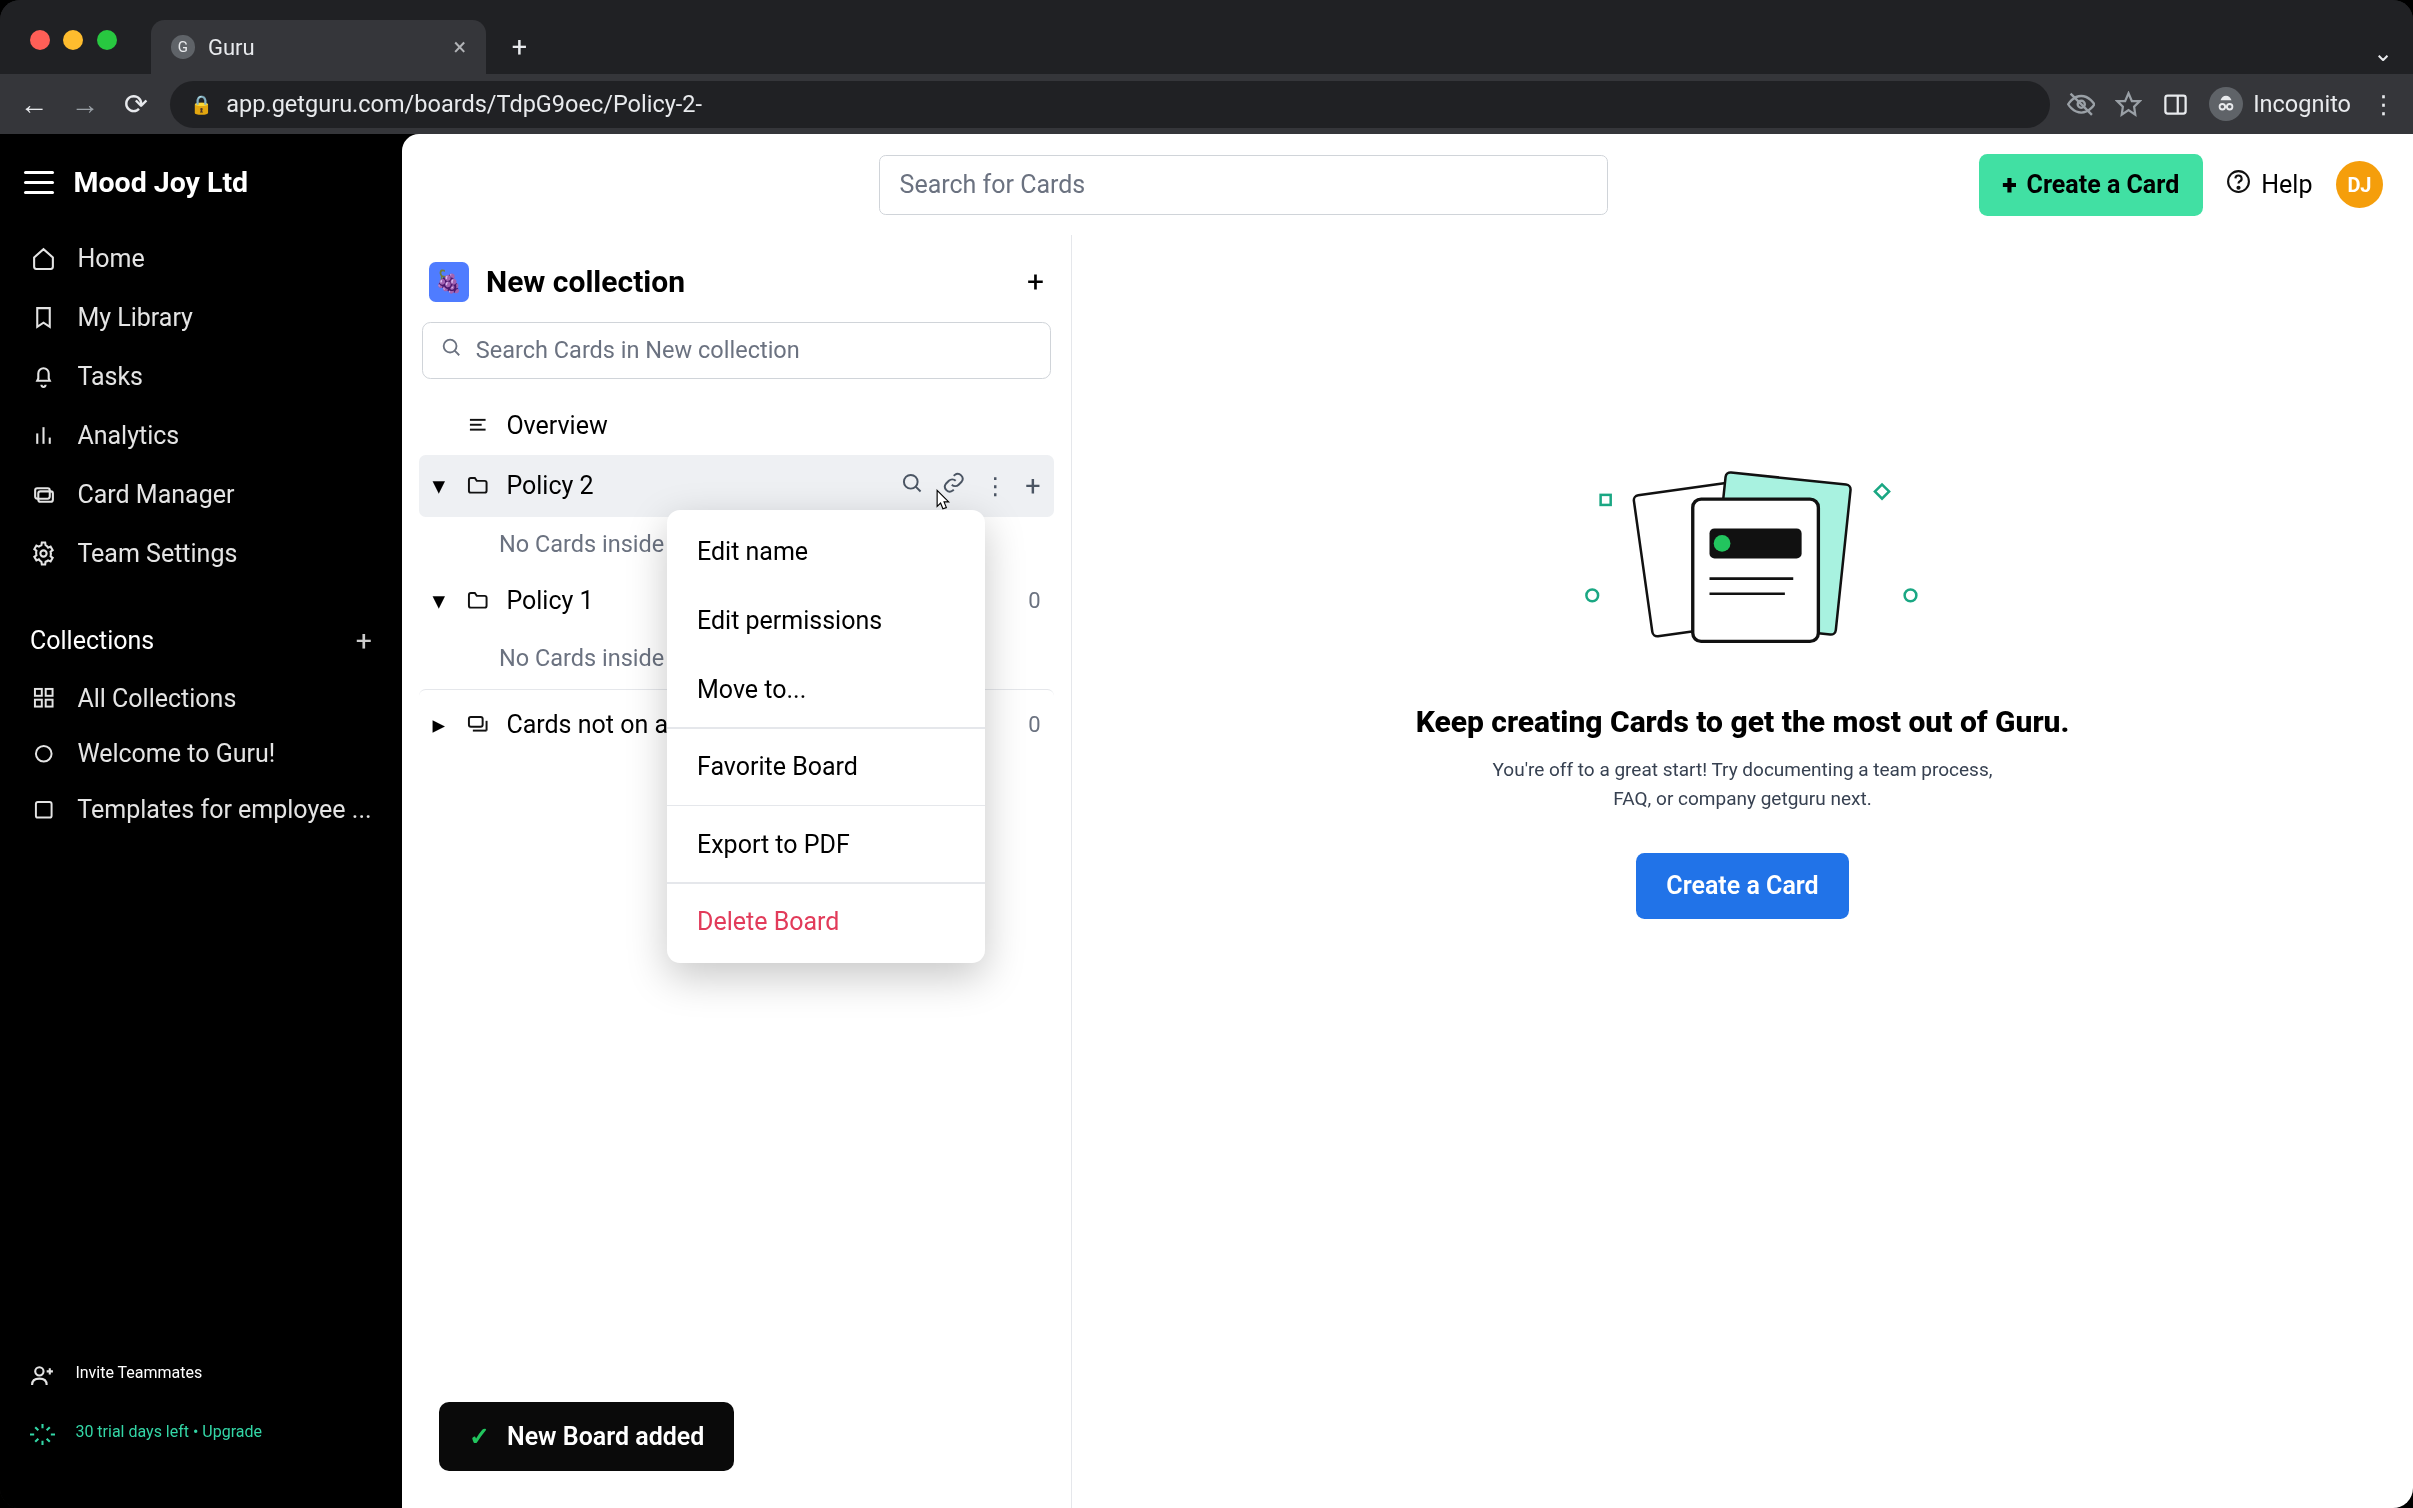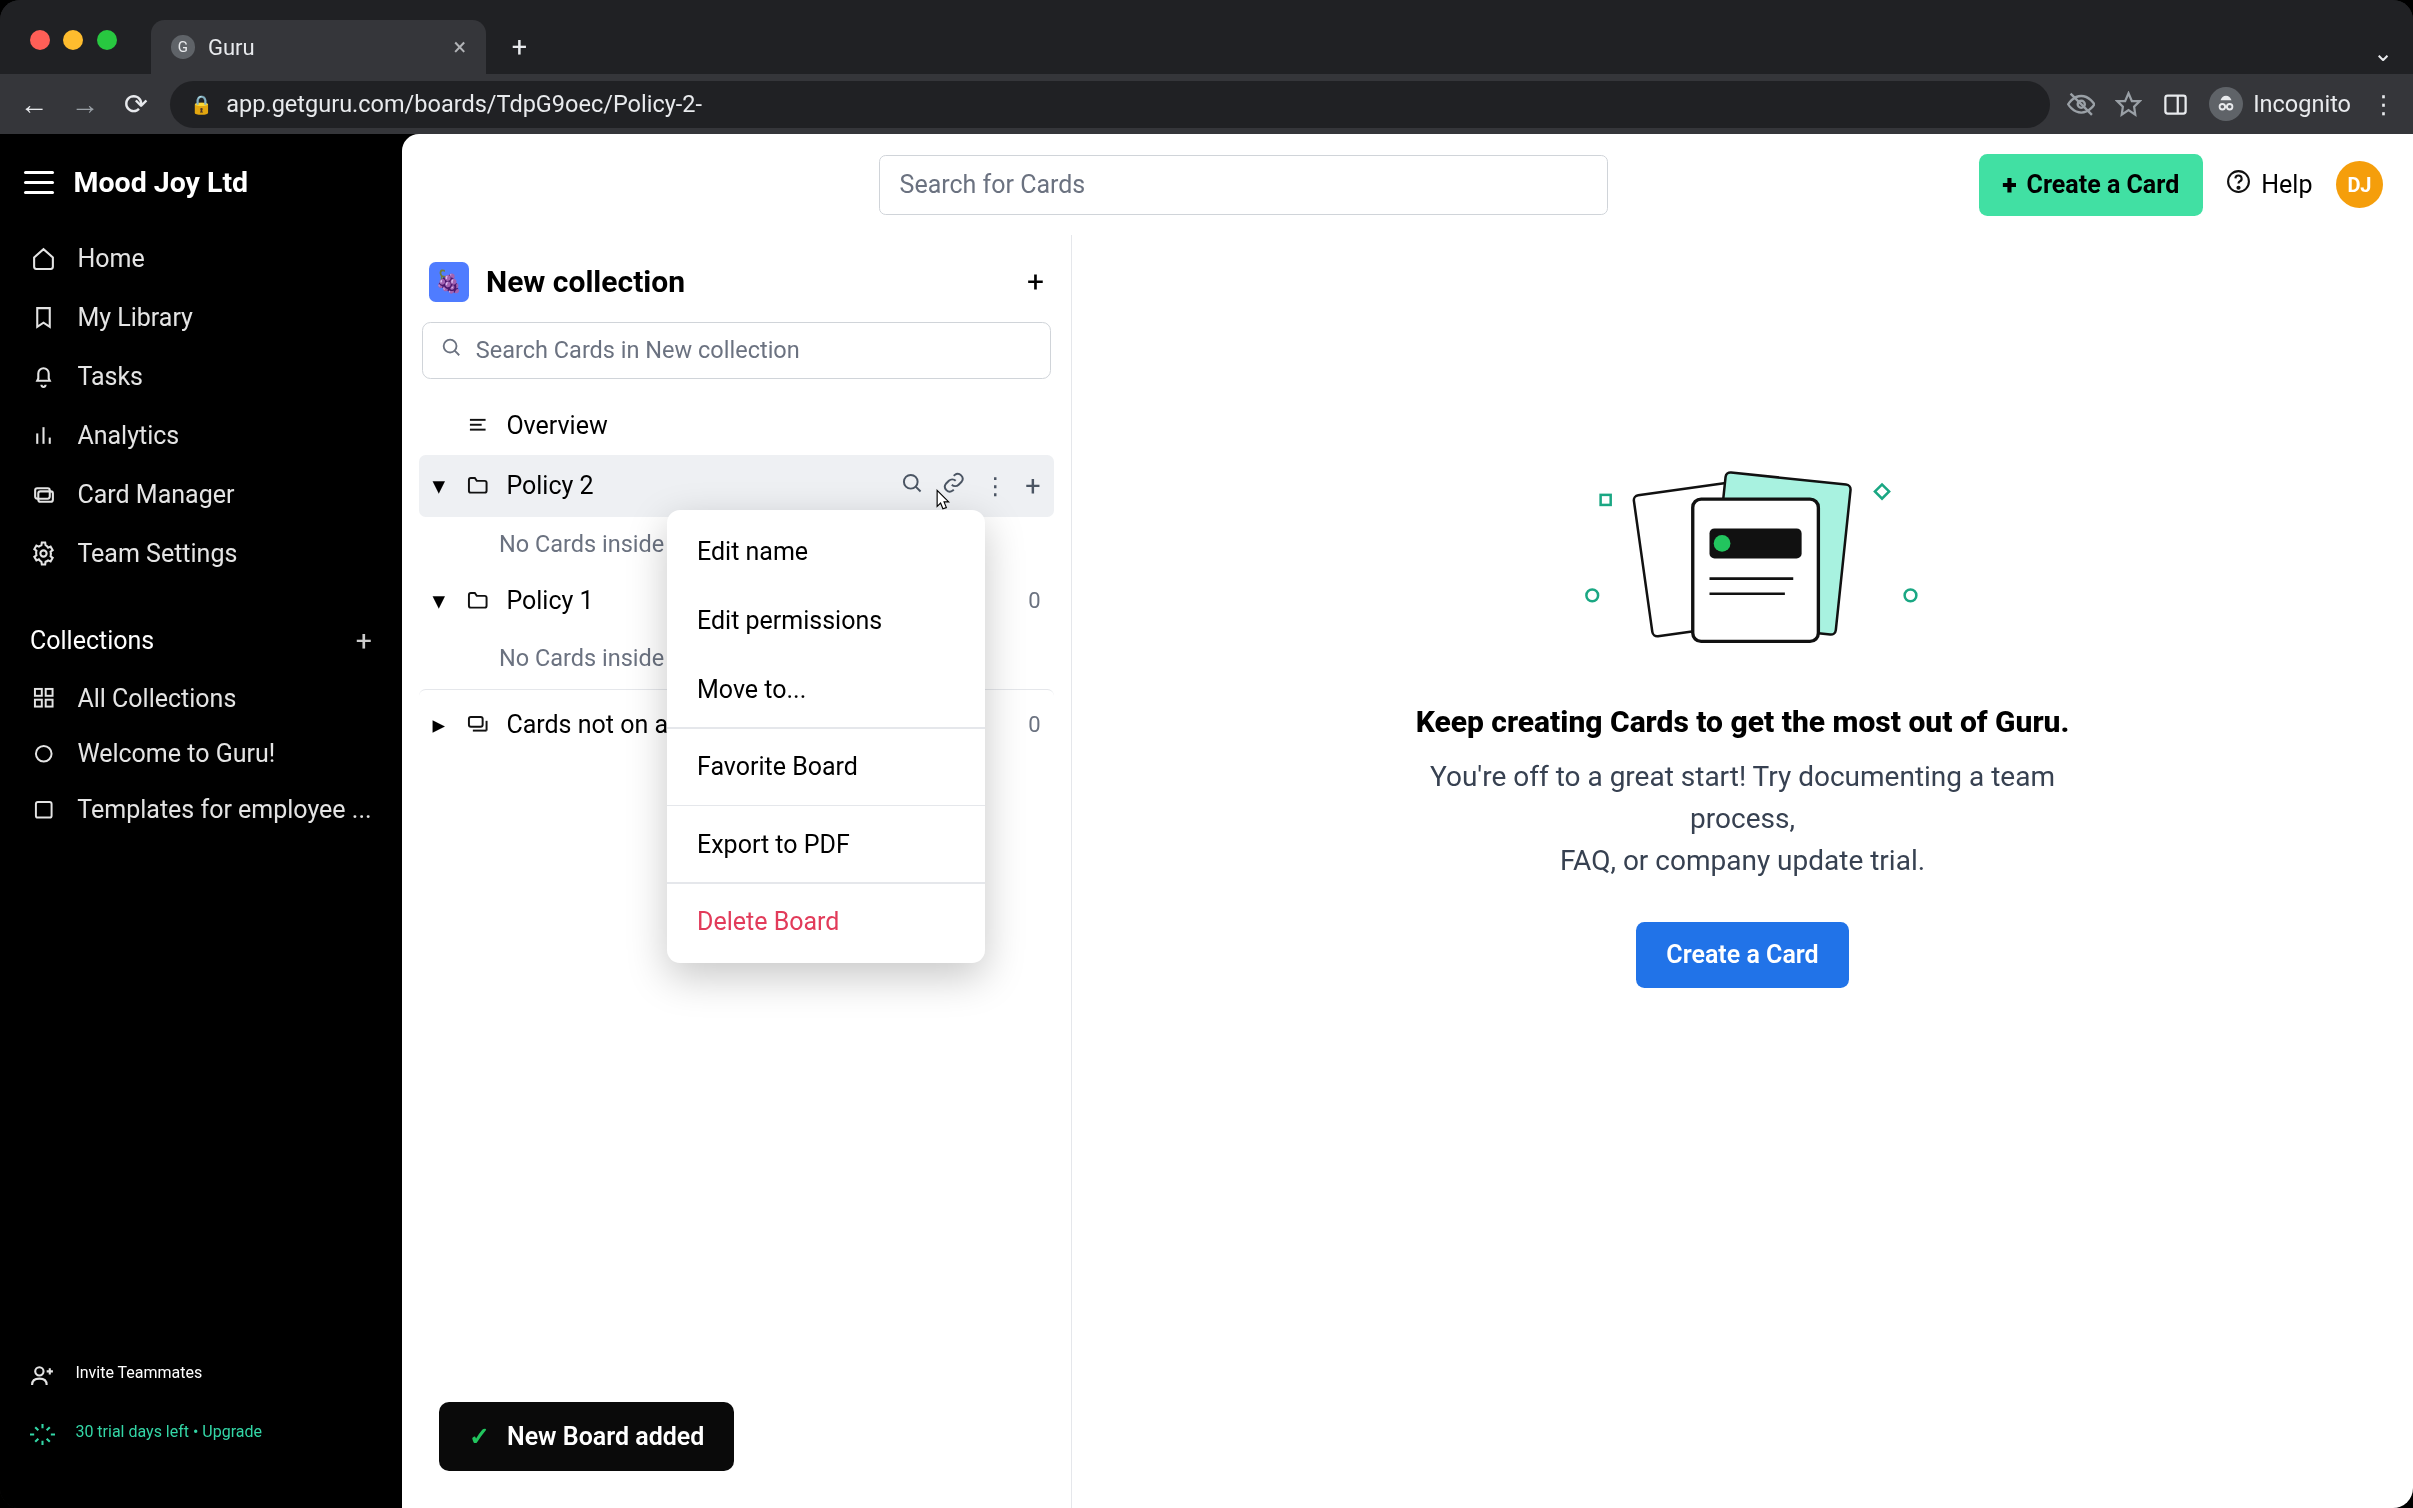--- a/index.html
+++ b/index.html
@@ -87,21 +87,21 @@
 
   
   .cursor { position:absolute; left:528px; top:253px; width:23.5px; height:27px; z-index:60;}
   .cursor svg{display:block;}
 
   
   .empty { flex:1; display:flex; flex-direction:column; align-items:center; justify-content:flex-start; padding-top:218px;}
   .illus { width:402px; height:201px; position:relative; margin-bottom:50px;}
   .illus svg{display:block;}
   .empty h2{ font-size:30px; font-weight:800; margin-bottom:17px;}
-  .empty p{ font-size:28px; color:#374151; text-align:center; line-height:1.5; max-width:654px;}
+  .empty p{ font-size:19px; color:#374151; text-align:center; line-height:1.5; max-width:654px;}
   .empty .btn{ margin-top:40px; background:#2173e8; color:#fff; font-size:25px; font-weight:600; padding:18.4px 30px; border-radius:8.4px;}
 
   
   .toast { position:absolute; left:37px; bottom:37px; background:#0a0a0a; color:#fff; border-radius:10px; padding:20px 30px; display:flex; align-items:center; gap:17px; font-size:25px; font-weight:600;}
   .toast .chk{ color:#22c55e; font-size:25px;}
 
   
   .stroke-white{stroke:#e4e4e4;}
   .stroke-dark{stroke:#111;}
 </style>
@@ -422,21 +422,21 @@
               <line x1="200" y1="168" x2="290" y2="168" stroke="#111" stroke-width="3"></line>
               <rect x="70" y="50" width="12" height="12" fill="none" stroke="#1aa783" stroke-width="3"></rect>
               <rect x="400" y="40" width="12" height="12" fill="none" stroke="#1aa783" stroke-width="3" transform="rotate(45 406 46)"></rect>
               <circle cx="60" cy="170" r="7" fill="none" stroke="#1aa783" stroke-width="3"></circle>
               <circle cx="440" cy="170" r="7" fill="none" stroke="#1aa783" stroke-width="3"></circle>
             </svg>
           </div>
           <h2>Keep creating Cards to get the most out of Guru.</h2>
           <p>
             <span>You're off to a great start! Try documenting a team process,</span><br>
-            <span>FAQ, or company update trial.</span>
+            <span>FAQ, or company getguru next.</span>
           </p>
           <div class="btn">Create a Card</div>
         </section>
 
       </div>
     </main>
 
   </div>
 </div>
 

